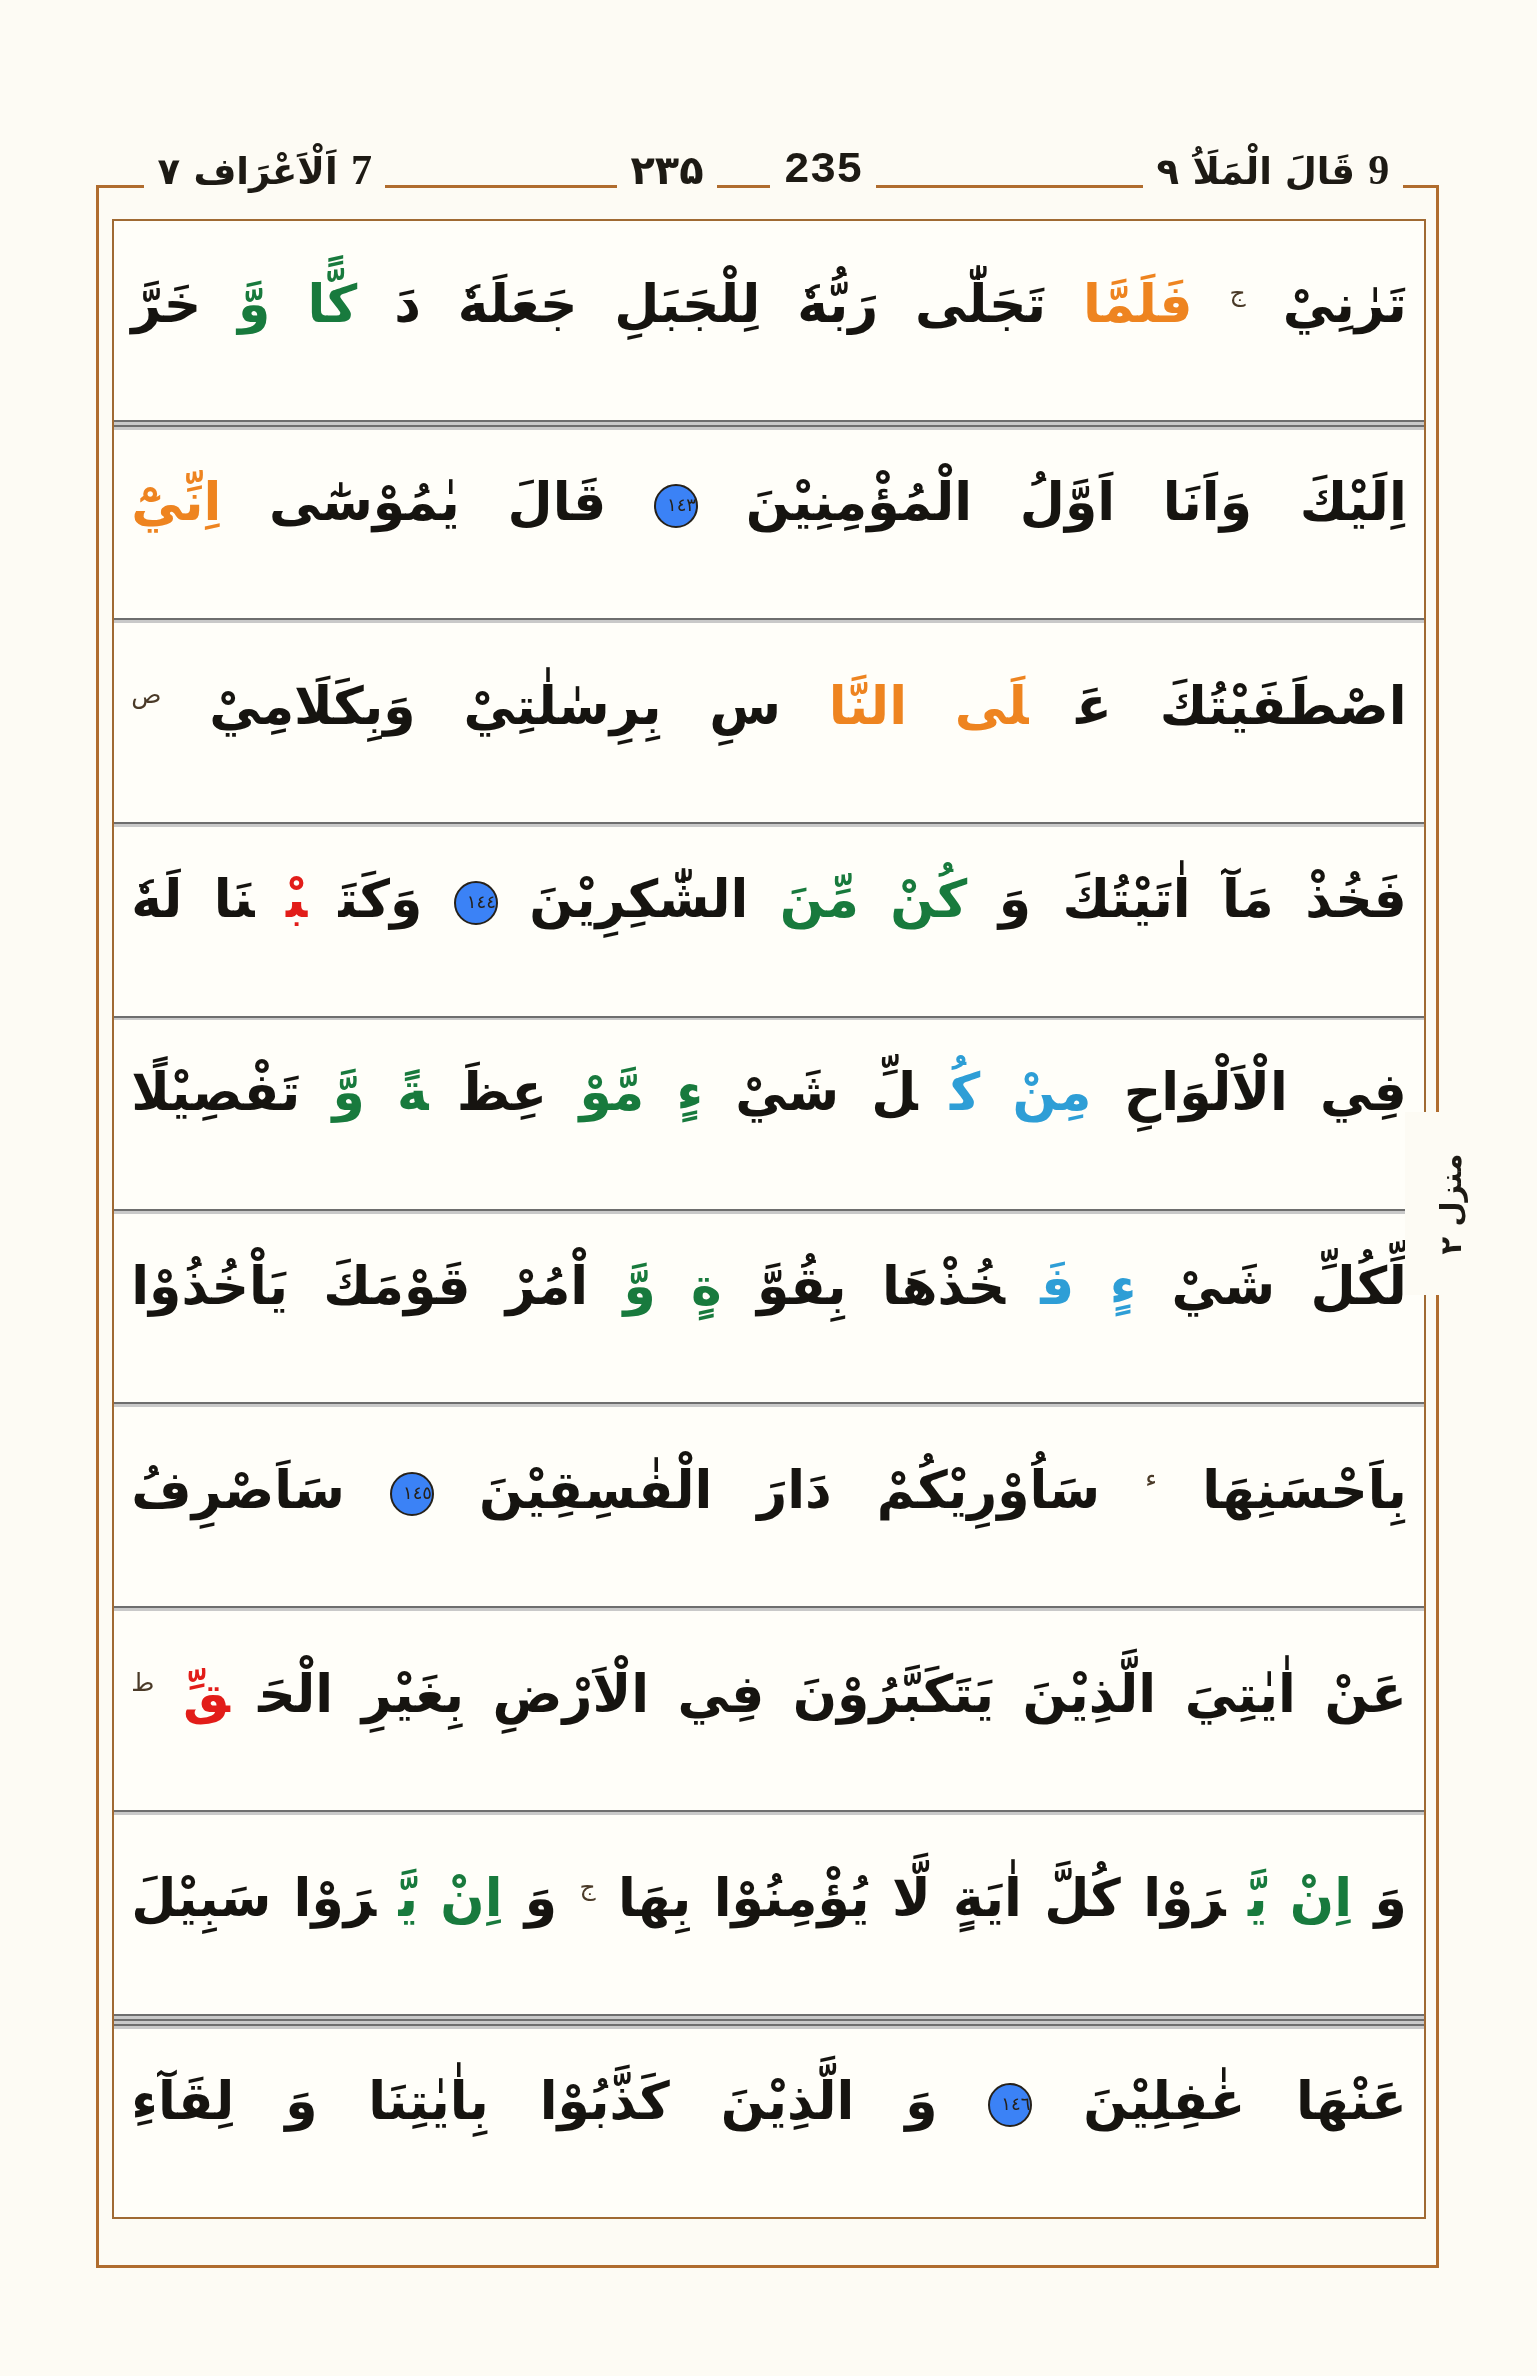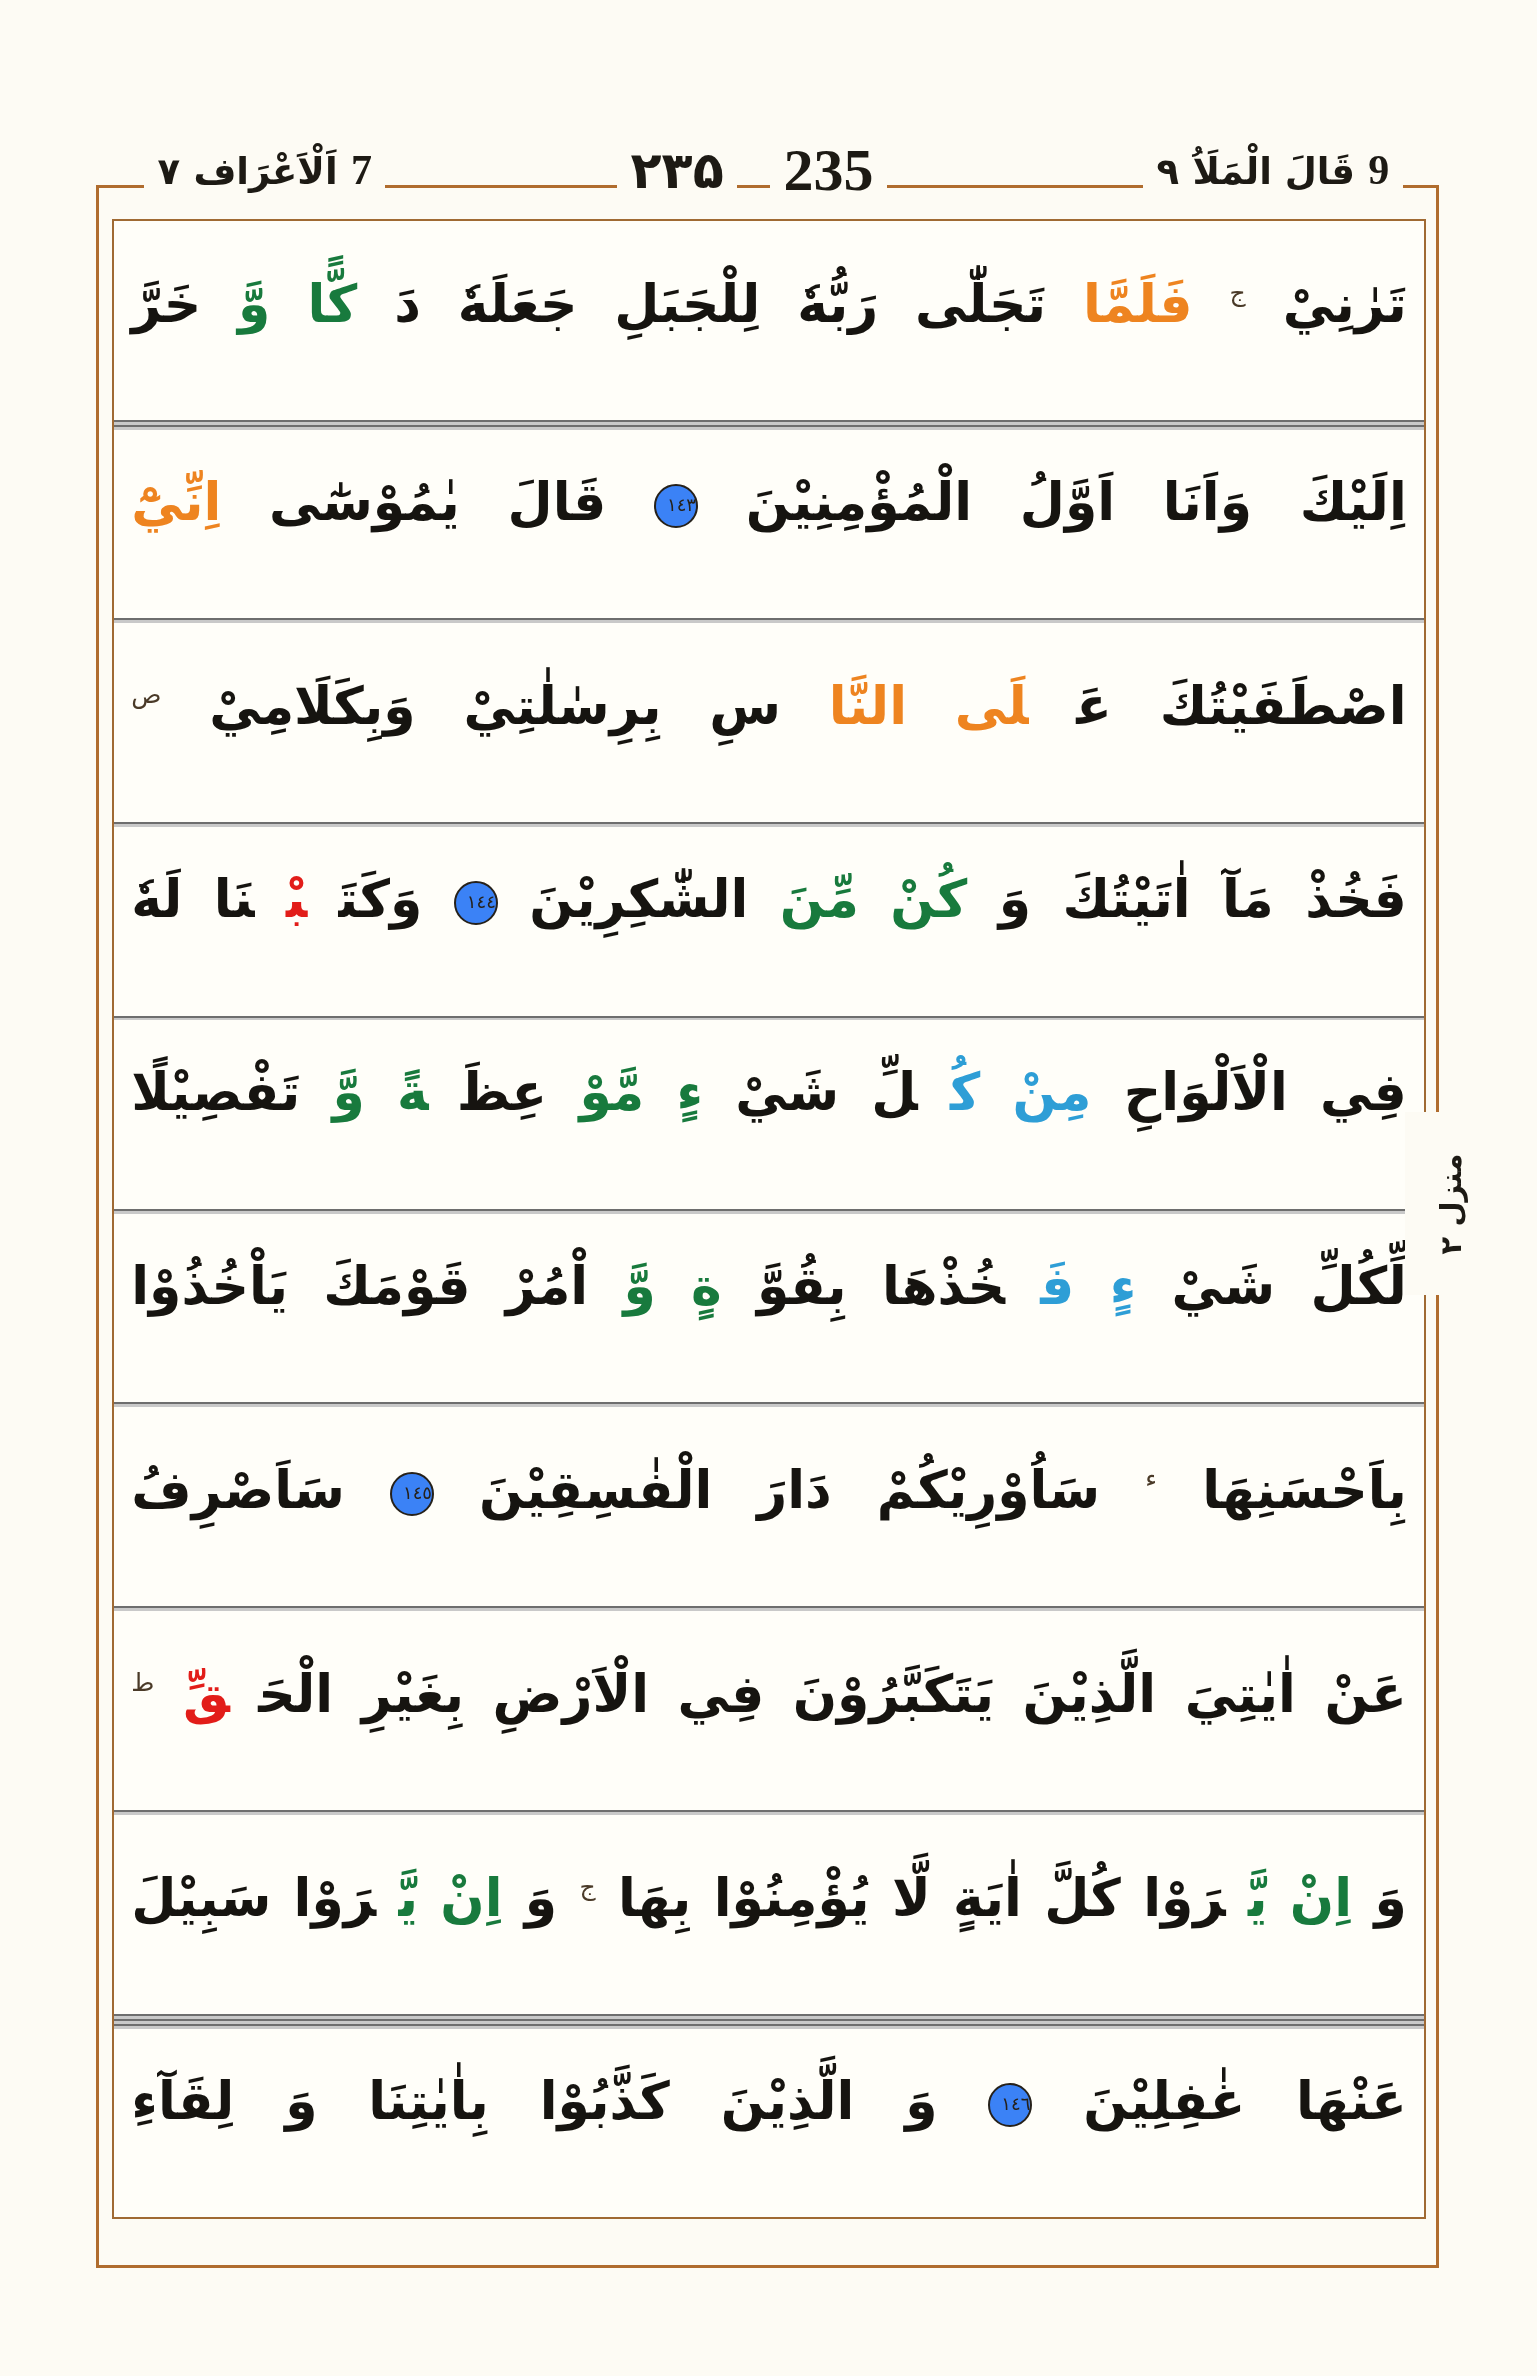--- a/index.html
+++ b/index.html
@@ -48,22 +48,22 @@
   
   .hdr{
     position:absolute;top:140px;height:61px;line-height:61px;
     background:#fdfbf4;padding:0 13.4px;z-index:5;
     font-weight:bold;color:#1d1a14;white-space:nowrap;
   }
   .hdr .arabic{font-size:37px;}
   .hdr .num-west{font-family:"Liberation Serif",serif;font-size:42px;}
   .hdr .num-arab{font-size:37px;}
   .hdr-left{left:144px;display:flex;gap:13.4px;align-items:baseline;}
-  .hdr-center-arabic{left:617px;font-size:51px;}
-  .hdr-center-west{left:770px;font-family:Liberation Serif, serif;font-size:60px;}
+  .hdr-center-arabic{left:617px;font-size:40px;}
+  .hdr-center-west{left:770px;font-family:Liberation Mono, monospace;font-size:44px;}
   .hdr-right{left:1143px;display:flex;gap:13.4px;align-items:baseline;}
   
   .side-label{
     position:absolute;left:1405px;top:1112px;width:92px;height:183px;
     background:#fdfbf4;z-index:5;
     display:flex;align-items:center;justify-content:center;
   }
   .side-label span{
     display:block;transform:rotate(-90deg);
     font-size:29px;font-weight:bold;color:#1d1a14;white-space:nowrap;

